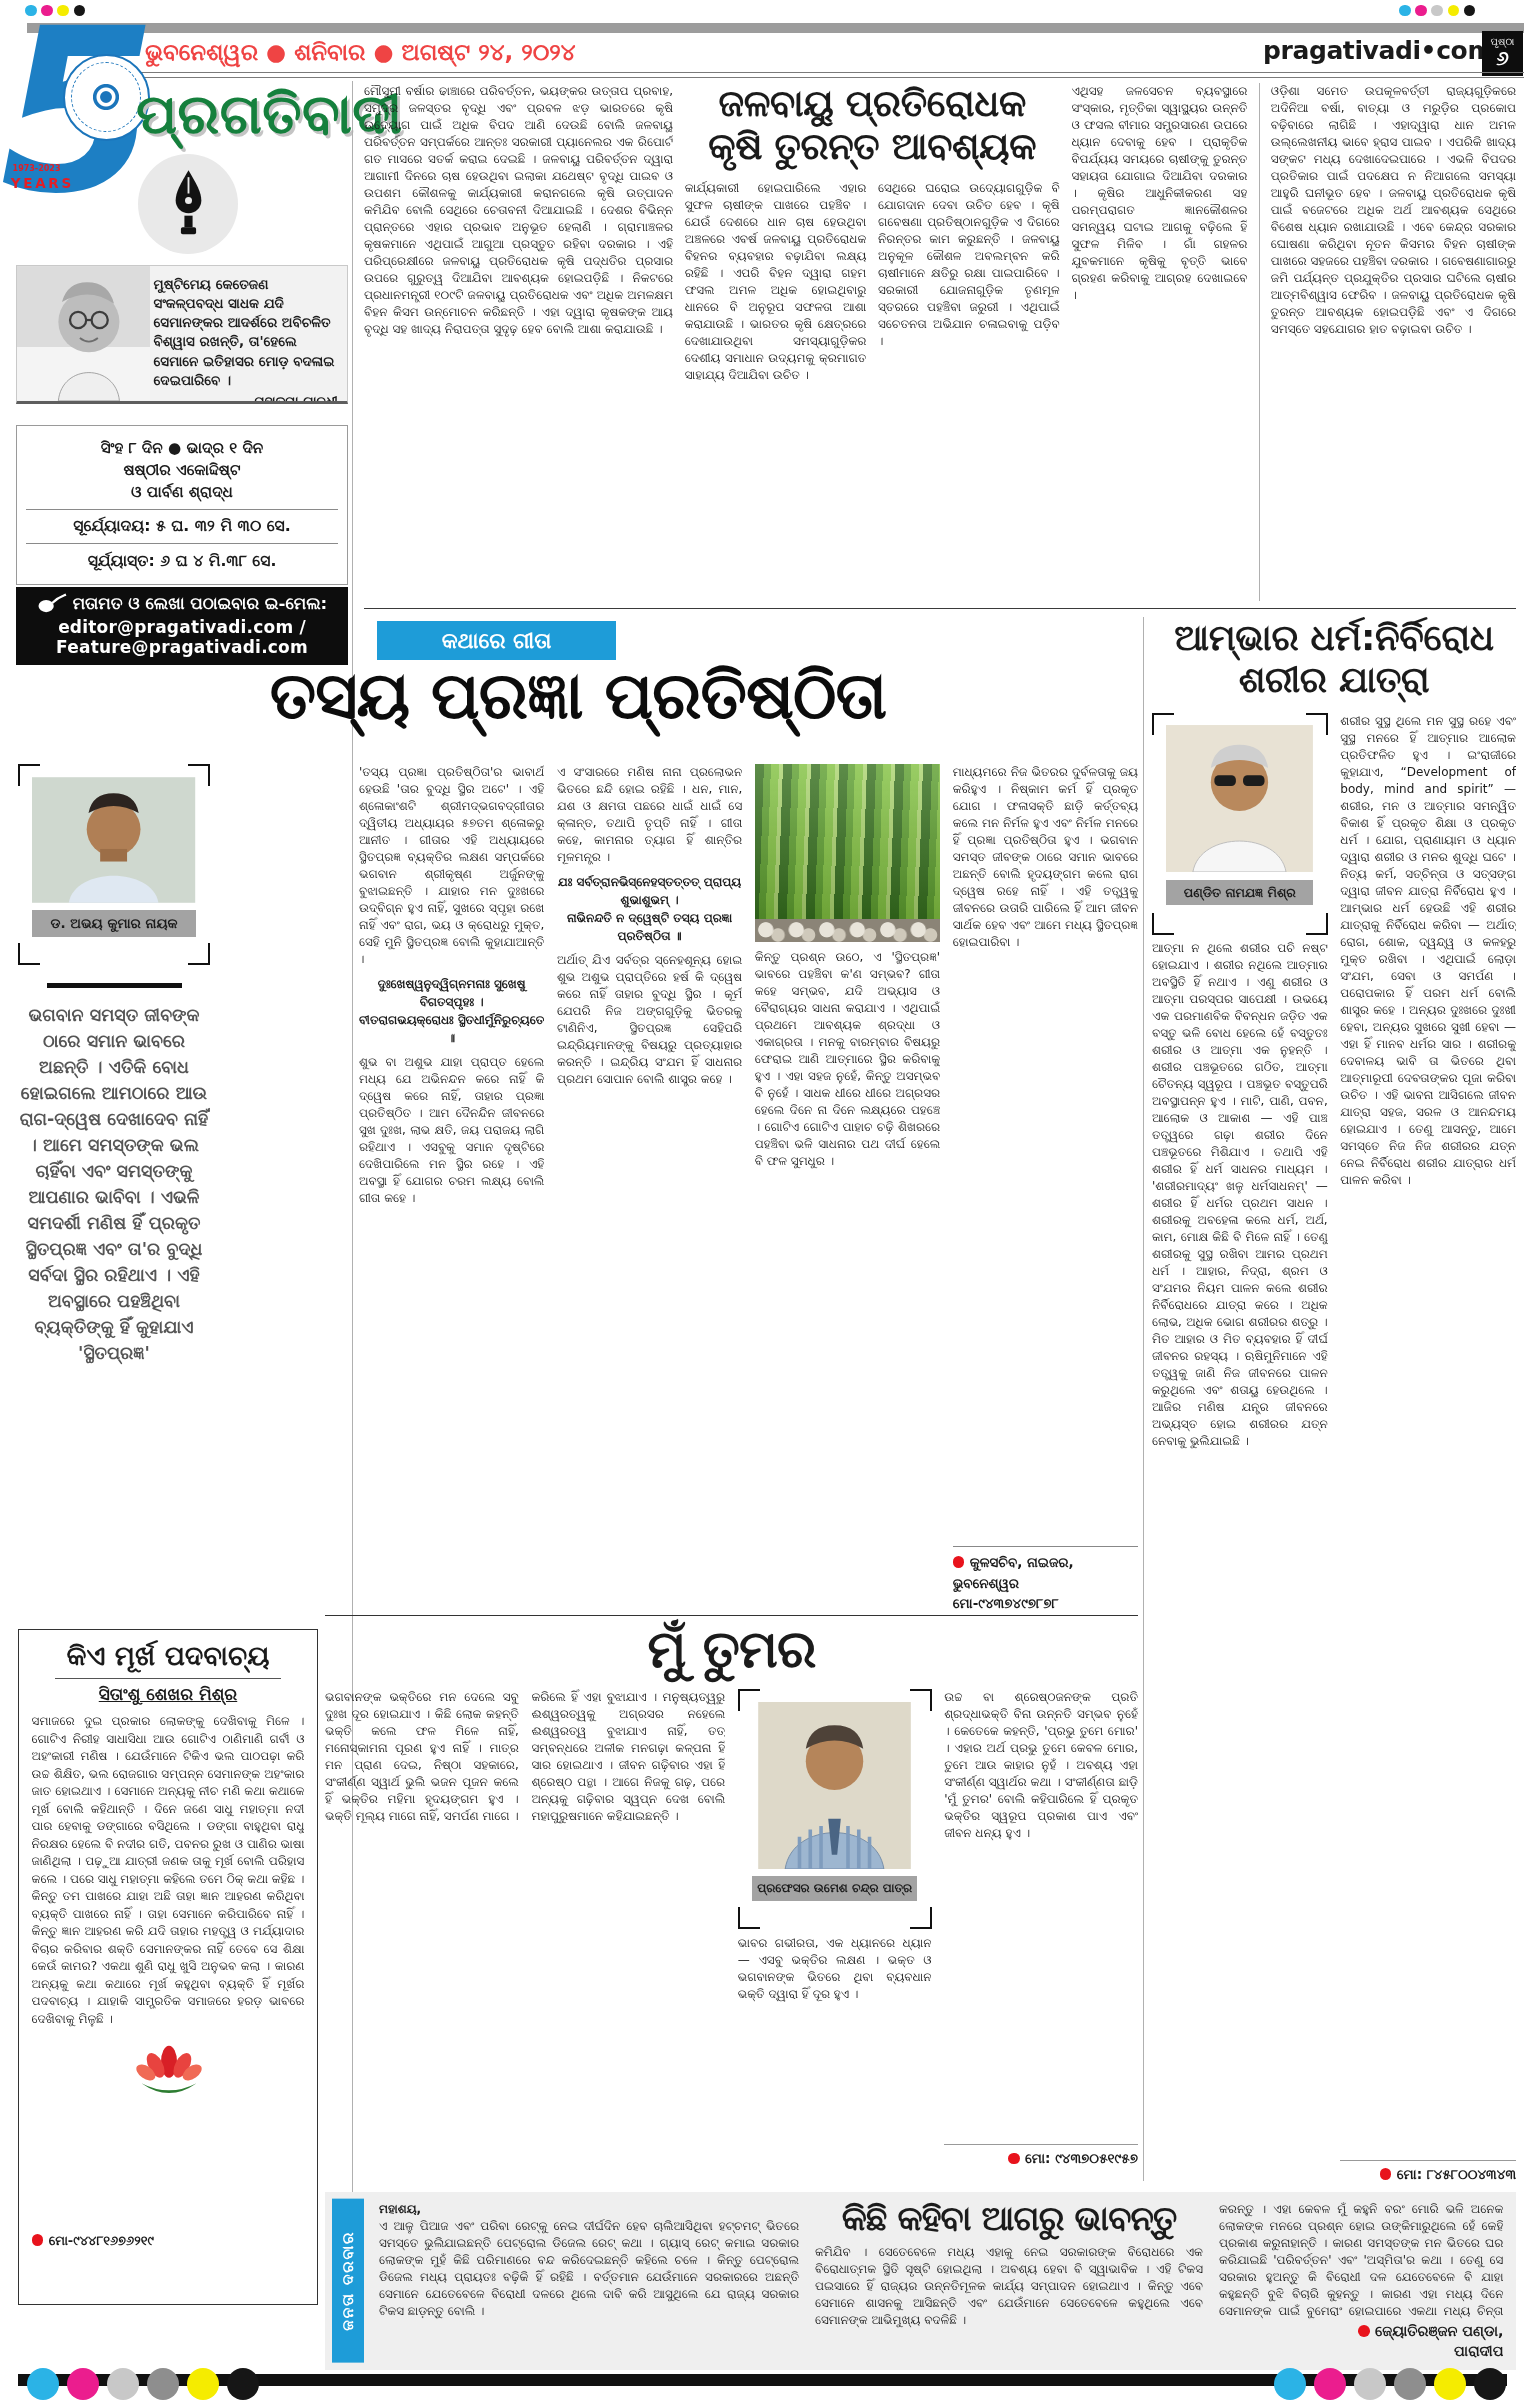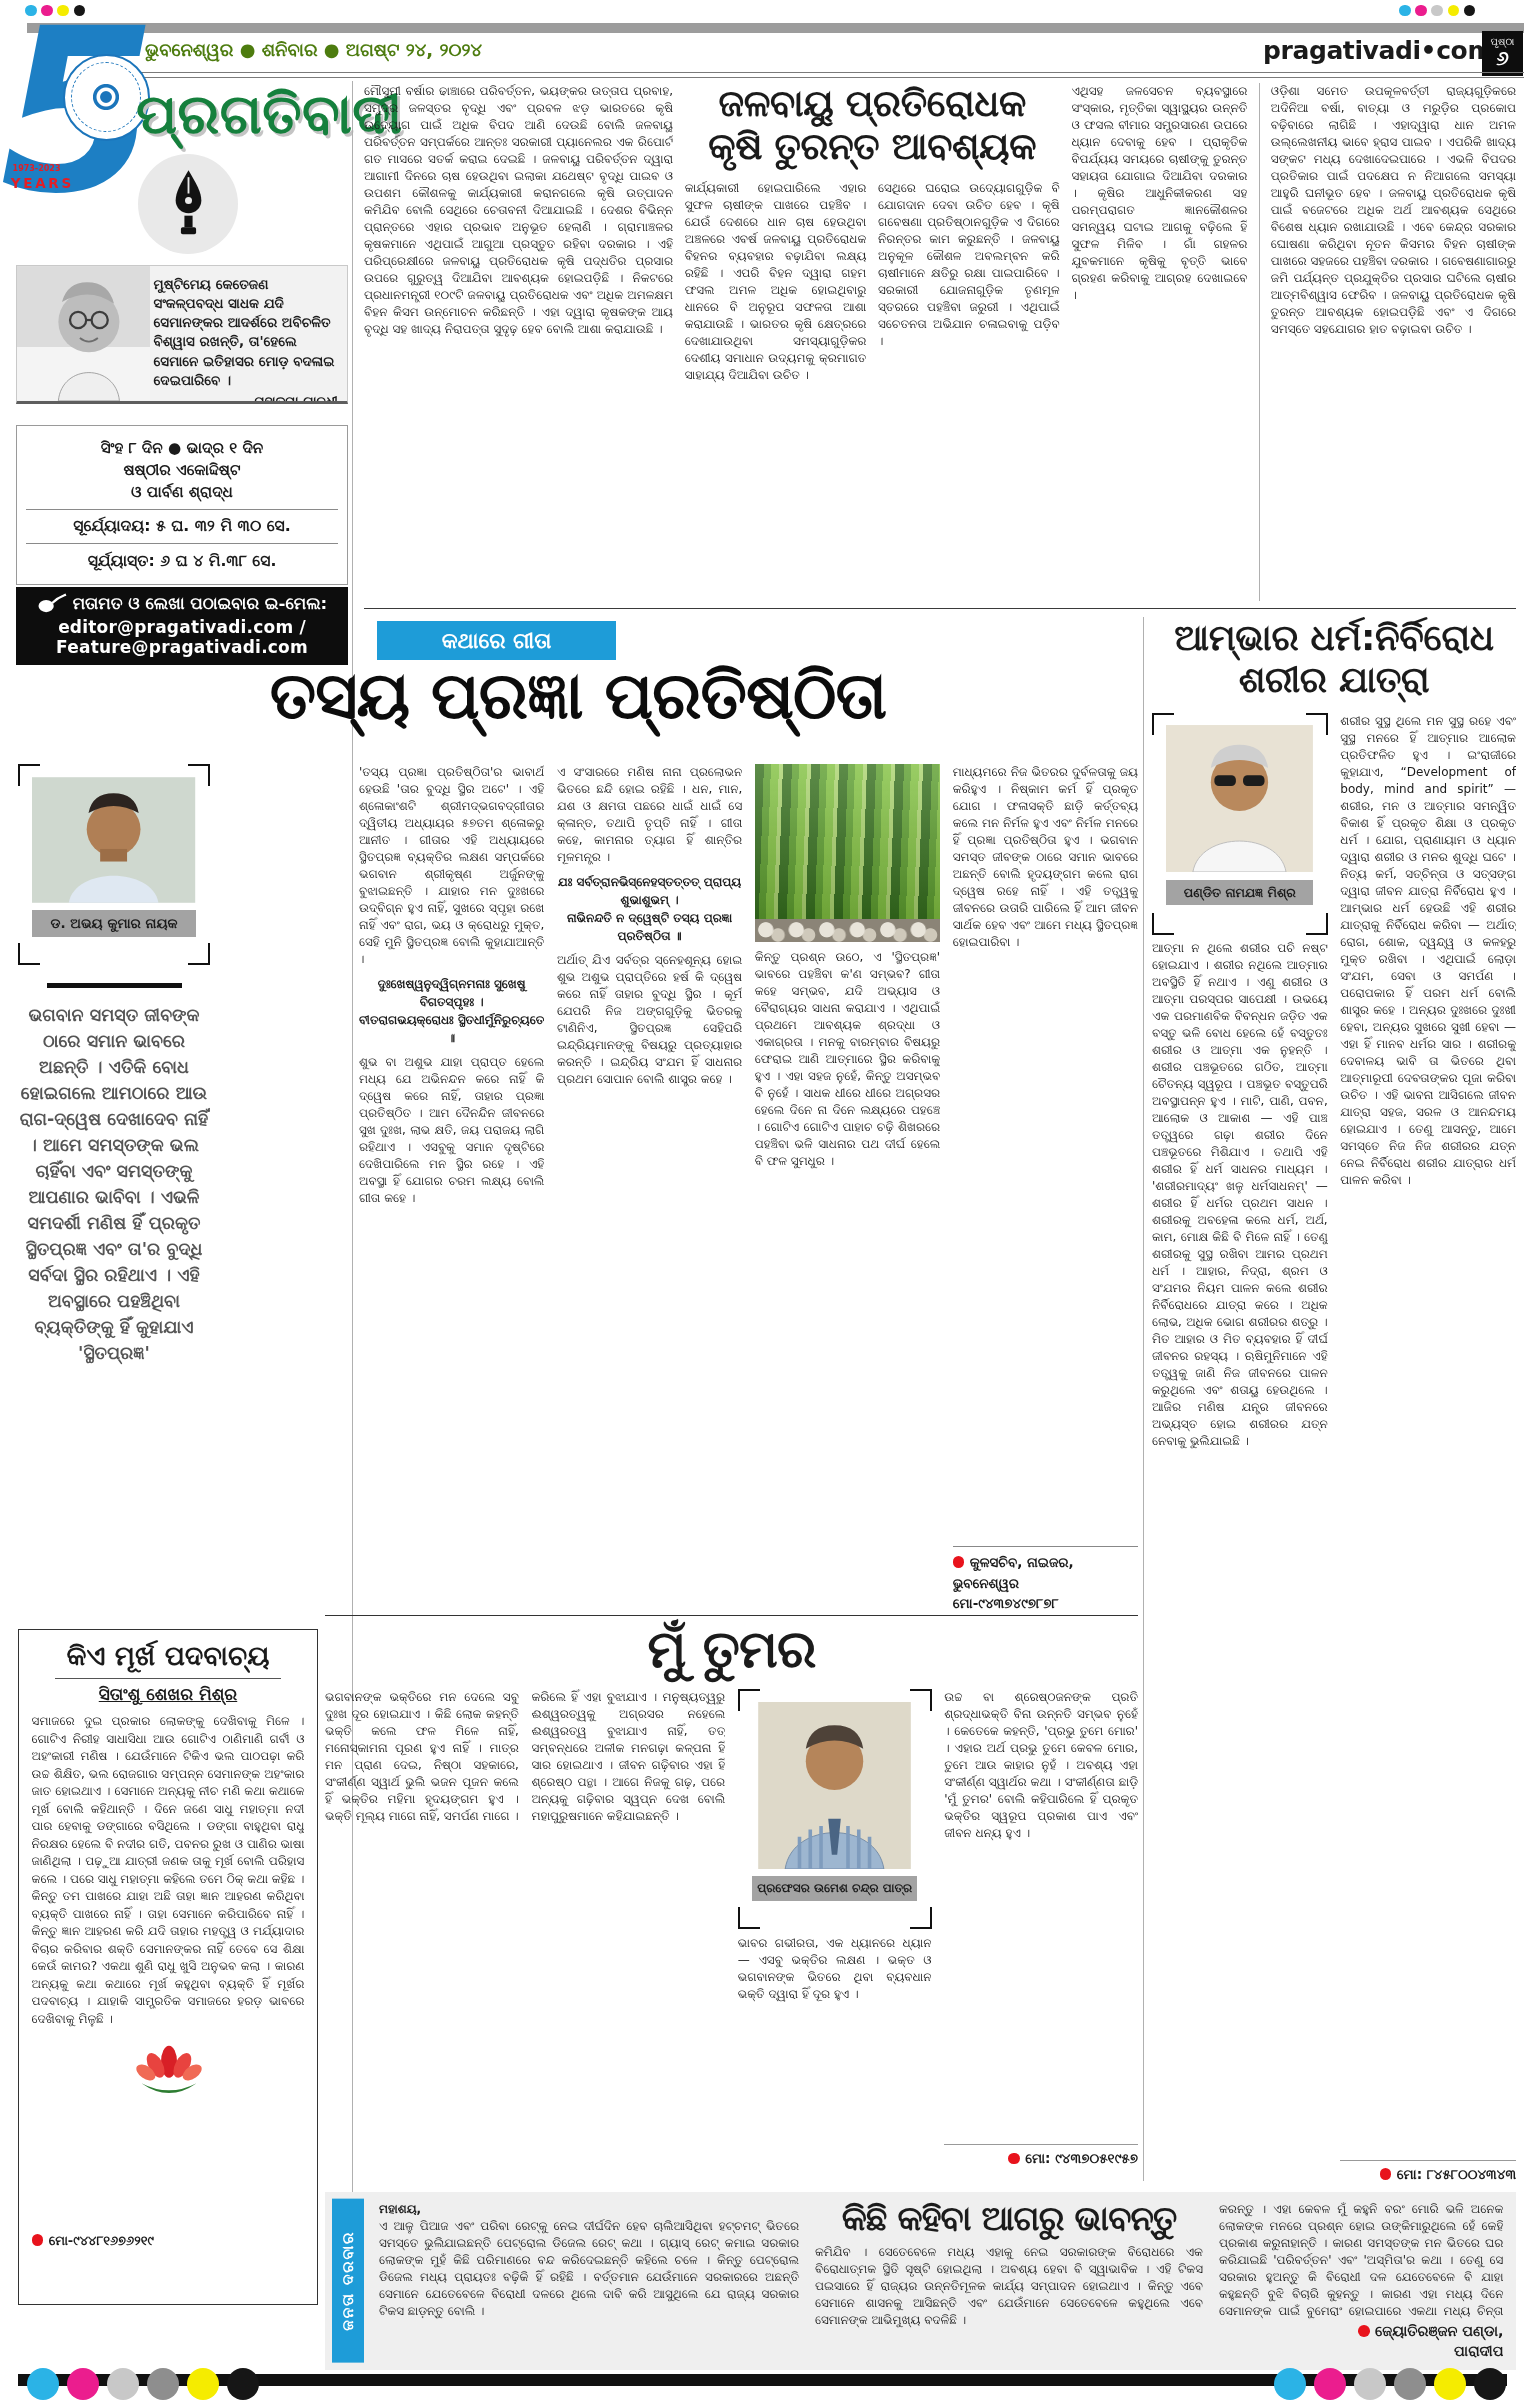--- a/index.html
+++ b/index.html
@@ -11,21 +11,21 @@
 
   
   .dotrow{display:flex;gap:4.5px;}
   .dotrow .d{border-radius:50%;}
   .dotrow.small .d{width:11.7px;height:11.7px;}
   .dotrow.big .d{width:32px;height:32px;margin-right:3.6px;}
   .d.c{background:#2bb3e6}.d.m{background:#eb1d8e}.d.y{background:#f5ec00}
   .d.k{background:#161616}.d.g{background:#c8c8c8}.d.g2{background:#8e8e8e}
 
   .graybar{left:27px;top:23px;width:1498px;height:10px;background:#9c9c9c;}
-  .hdr-date{left:145px;top:39px;font-size:18px;font-weight:600;color:#4d7c0f;}
+  .hdr-date{left:145px;top:39px;font-size:23px;font-weight:600;color:#ef4444;}
   .hdr-site{left:1263px;top:36px;width:212px;text-align:right;font-size:25px;font-weight:800;letter-spacing:-0.4px;}
   .pagebox{left:1482px;top:30.5px;width:41px;height:45px;background:#0d0d0d;color:#fff;display:flex;flex-direction:column;align-items:center;justify-content:center;line-height:1.05;}
   .pagebox .pl{font-size:10px;}.pagebox .pn{font-size:20px;font-weight:800;}
   .hdr-rule{left:135px;top:72px;width:1389px;height:3.6px;border-top:0.9px solid #7a7a7a;border-bottom:0.9px solid #7a7a7a;}
 
   
   .logo50{left:3.6px;top:30.5px;width:140px;height:235px;}
   .l5{position:absolute;left:-3.6px;top:-32px;font-size:226px;font-weight:800;font-style:italic;color:#1d7fc4;line-height:1;}
   .lcirc{position:absolute;left:59px;top:23px;width:83px;height:83px;border-radius:50%;border:2.7px solid #1b75bb;background:#fff;}
   .lcirc::before{content:"";position:absolute;inset:6.3px;border-radius:50%;border:1.8px dashed #1b75bb;}
@@ -105,21 +105,21 @@
   .bl-rule{border-top:0.9px solid #555;margin:7.2px 23px 5.4px;}
   .bl-author{text-align:center;font-weight:800;font-size:17px;text-decoration:underline;margin-bottom:9px;}
   .bl-body{font-size:12px;line-height:17.5px;height:513px;overflow:hidden;}
   .lotus{position:absolute;left:115px;top:405px;width:70px;height:66px;}
   .bl-phone{margin-top:7.2px;font-weight:800;font-size:13px;}
 
   
   .mid-rule{left:325px;top:1615px;width:813px;height:0;border-top:1.8px solid #333;}
   .m-art{left:325px;top:1622px;width:813px;height:563px;}
   .m-hl{font-size:52px;font-weight:800;text-align:center;line-height:1.05;letter-spacing:-0.9px;}
-  .m-cols{display:flex;gap:12.6px;height:calc(100% - 83px);margin-top:12.6px;font-size:12px;line-height:17px;}
+  .m-cols{display:flex;gap:12.6px;height:calc(100% - 83px);margin-top:12.6px;font-size:12px;line-height:17px;justify-content:flex-end;}
   .m-col{flex:1;overflow:hidden;}
   .m-col4{display:flex;flex-direction:column;}
   .m-col4 .mtxt{flex:1;overflow:hidden;}
 
   
   .letters{left:325px;top:2192px;width:1191px;height:178px;background:#efefef;box-sizing:border-box;padding:9px 12.6px 9px 54px;}
   .band{position:absolute;left:7.2px;top:7.2px;bottom:7.2px;width:32px;background:#1e9cd8;color:#fff;writing-mode:vertical-rl;transform:rotate(180deg);display:flex;align-items:center;justify-content:center;font-weight:800;font-size:15.2px;letter-spacing:1.8px;}
   .let-cols{display:flex;gap:16px;height:100%;font-size:12px;line-height:17px;}
   .let-c1{width:420px;flex:none;overflow:hidden;}
   .salut{font-weight:600;}

